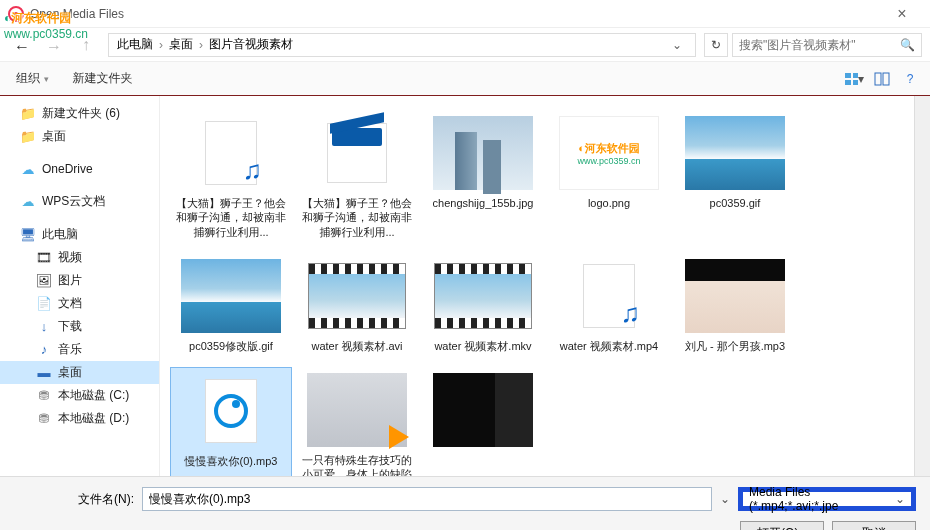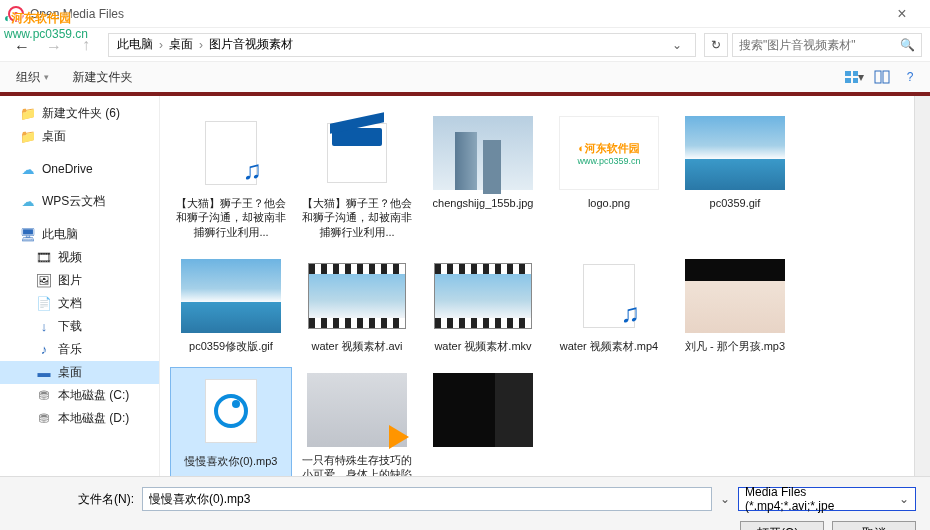--- a/index.html
+++ b/index.html
@@ -15,21 +15,21 @@
 .navbar{height:34px;display:flex;align-items:center;padding:0 8px;gap:4px;border-bottom:1px solid #eee}
 .nav-btn{width:28px;height:28px;display:flex;align-items:center;justify-content:center;color:#bbb;font-size:16px}
 .nav-btn.active{color:#333}
 .breadcrumb{flex:1;display:flex;align-items:center;gap:6px;padding:0 8px;border:1px solid #ddd;height:24px;margin:0 4px}
 .breadcrumb .sep{color:#888}
 .bc-down{width:20px;text-align:center;color:#666}
 .bc-refresh{width:24px;height:24px;display:flex;align-items:center;justify-content:center;border:1px solid #ddd;color:#444}
 .searchbox{width:190px;height:24px;border:1px solid #ddd;display:flex;align-items:center;padding:0 6px}
 .searchbox input{border:none;outline:none;flex:1;font-size:12px}
 .searchbox .sicon{color:#888}
-.toolbar{height:34px;display:flex;align-items:center;padding:0 10px;gap:12px;border-bottom:4px solid #7f1d1d;background:#fafafa}
+.toolbar{height:34px;display:flex;align-items:center;padding:0 10px;gap:12px;border-bottom:1px solid #7f1d1d;background:#fafafa}
 .tb-item{display:flex;align-items:center;gap:4px;color:#333;padding:4px 6px}
 .tb-item .drop{color:#888;font-size:9px}
 .tb-right{margin-left:auto;display:flex;gap:8px;align-items:center}
 .view-ic{width:20px;height:16px;display:flex;align-items:center;justify-content:center;color:#555}
 .main{display:flex;height:380px}
 .sidebar{width:160px;border-right:1px solid #eee;overflow-y:auto;padding:6px 0}
 .side-item{display:flex;align-items:center;gap:6px;padding:3px 8px 3px 20px;color:#222;cursor:pointer}
 .side-item.child{padding-left:36px}
 .side-item.selected{background:#cce8ff}
 .side-item .ic{width:16px;height:16px;display:inline-flex;align-items:center;justify-content:center;font-size:13px}
@@ -54,21 +54,21 @@
 .film{width:98px;height:66px;background:#222;position:relative;border:1px solid #888}
 .film:before,.film:after{content:"";position:absolute;left:0;right:0;height:10px;background:repeating-linear-gradient(90deg,#222 0,#222 6px,#fff 6px,#fff 12px)}
 .film:before{top:0}.film:after{bottom:0}
 .film .pic{position:absolute;top:10px;bottom:10px;left:0;right:0;background:linear-gradient(#8ac5e8,#b8d8e8 60%,#f0f4f8)}
 .play-overlay{position:absolute;right:-2px;bottom:-2px;width:0;height:0;border-left:20px solid #ff9500;border-top:12px solid transparent;border-bottom:12px solid transparent}
 .fname{font-size:11px;color:#222;line-height:1.3;word-break:break-all;max-height:56px;overflow:hidden}
 .bottombar{border-top:1px solid #ddd;padding:10px 14px;background:#f5f5f5}
 .row1{display:flex;align-items:center;gap:8px;margin-bottom:10px}
 .row1 .lbl{width:120px;text-align:right}
 .fn-input{flex:1;height:24px;border:1px solid #abc;padding:0 6px;background:#fff}
-.ft-input{width:178px;height:24px;border:1px solid #1d4ed8;padding:0 6px;background:#fff;display:flex;align-items:center}
+.ft-input{width:178px;height:24px;border:5px solid #1d4ed8;padding:0 6px;background:#fff;display:flex;align-items:center}
 .ft-input .drop{margin-left:auto;color:#555}
 .row2{display:flex;justify-content:flex-end;gap:8px}
 .btn{width:84px;height:24px;border:1px solid #999;background:#e9e9e9;cursor:pointer;display:flex;align-items:center;justify-content:center}
 .btn .drop{margin-left:4px;font-size:9px;color:#555}
 .thumb.sky{background:linear-gradient(#6db4e2 0%,#a5d0e8 40%,#f8fbfd 58%,#3a99c9 58%,#2a78a7 100%)}
 .thumb.train{background:linear-gradient(#1a1d22 0%,#2e3642 60%,#3c4a5a 100%)}
 .thumb.build{background:linear-gradient(#b8cfe1,#e3edf4);position:relative}
 .thumb.build:after{content:"";position:absolute;left:22px;bottom:0;width:22px;height:58px;background:linear-gradient(90deg,#5a7a94,#8aa6ba);box-shadow:26px 6px 0 -2px #6d8aa0}
 .thumb.logo{background:#fff;border:1px solid #eee;display:flex;flex-direction:column;align-items:center;justify-content:center}
 .thumb.logo .l1{font-size:11px;color:#f90;font-weight:bold}

